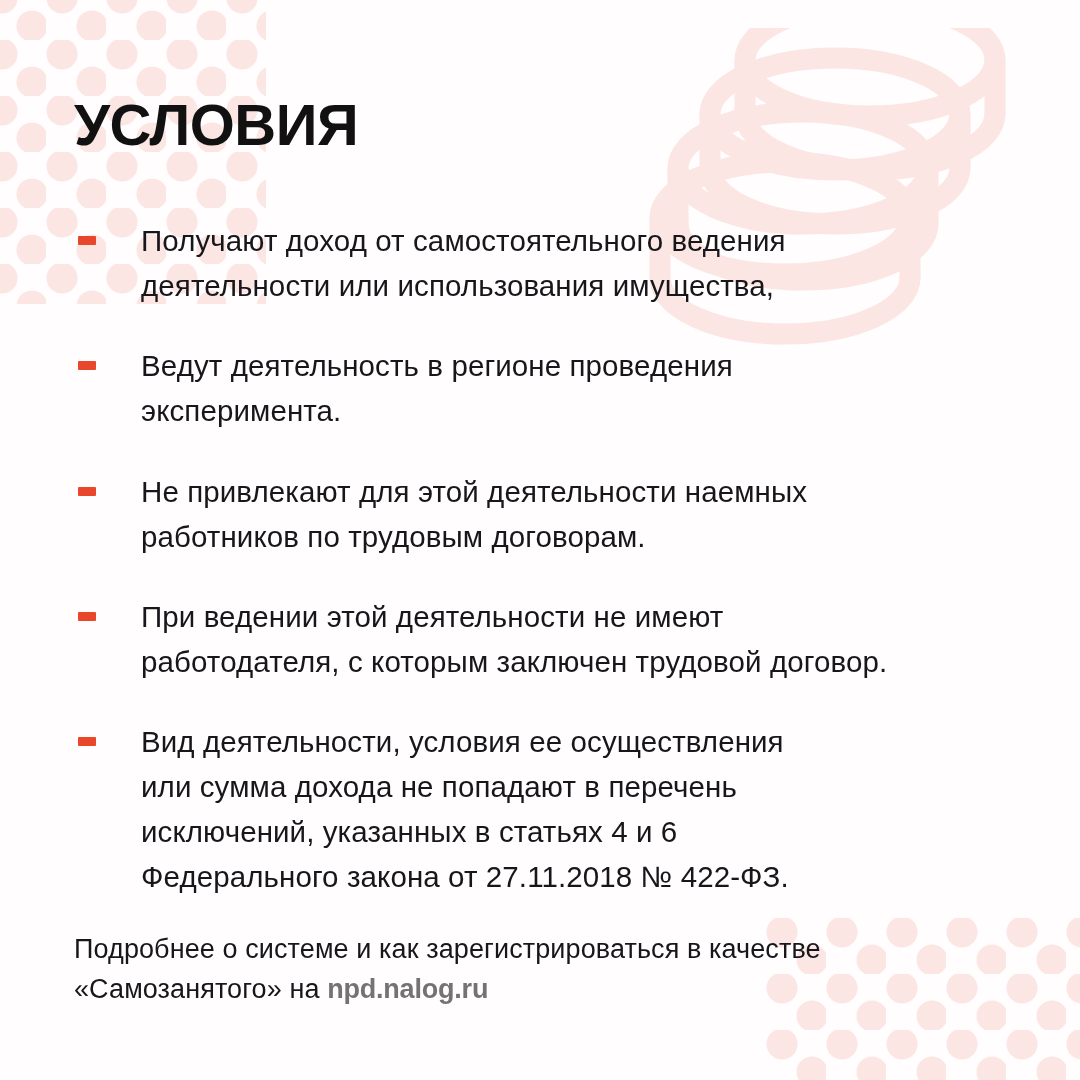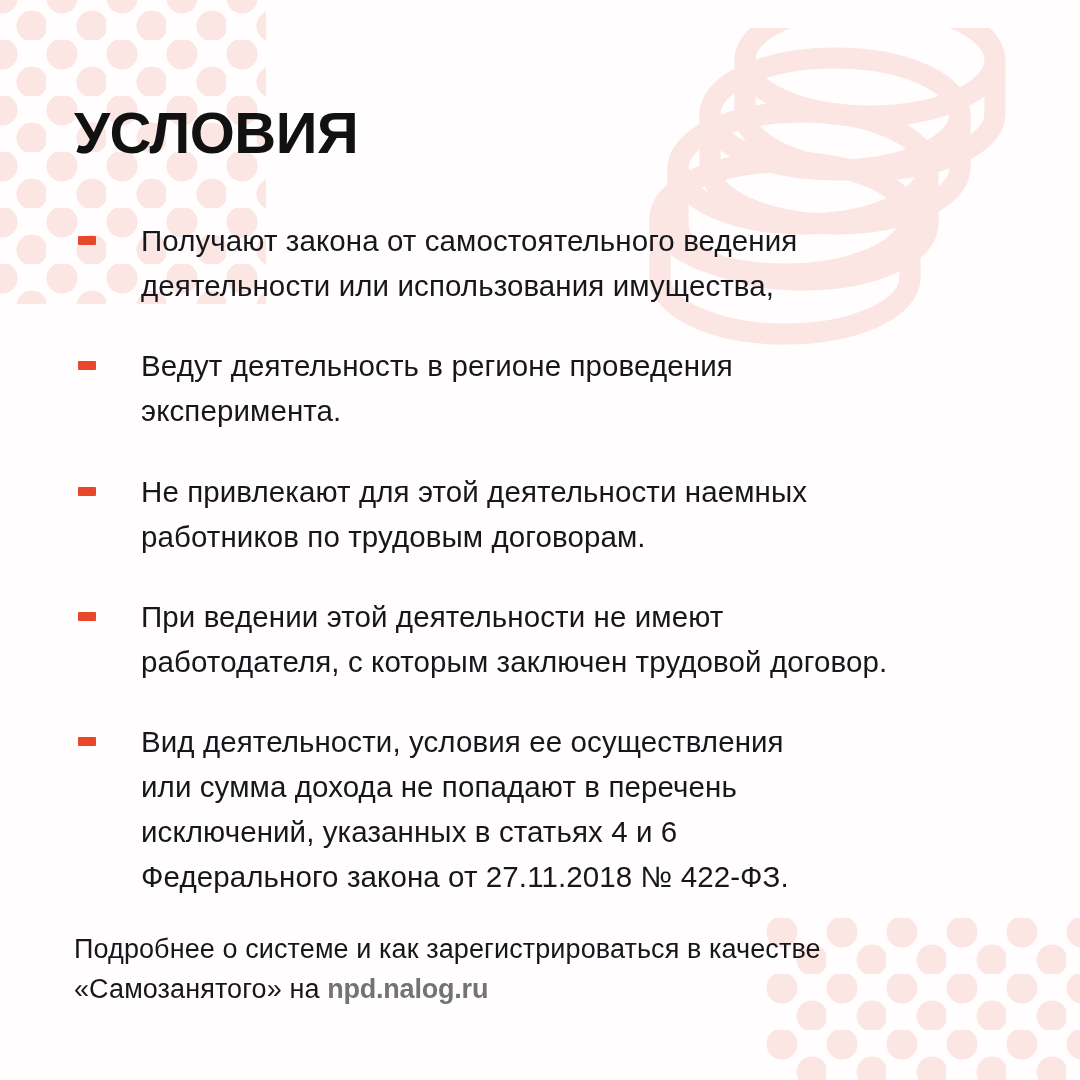--- a/index.html
+++ b/index.html
@@ -57,21 +57,21 @@
     position: absolute;
     left: 0;
     top: 0;
     width: 1080px;
     height: 1080px;
   }
 
   #page-title {
     position: absolute;
     left: 74px;
-    top: 104px;
+    top: 96px;
     margin: 0;
     font-size: 58px;
     line-height: 1;
     font-weight: 700;
     letter-spacing: -0.5px;
     color: #111111;
   }
 
   #conditions-list {
     position: absolute;
@@ -161,21 +161,21 @@
 
   <div class="dotfield" id="dots-bottom-right"></div>
 
   <div id="content">
 
     <h1 id="page-title">УСЛОВИЯ</h1>
 
     <ul id="conditions-list">
       <li class="condition-item">
         <span class="bullet-dash"></span>
-        <span class="condition-text">Получают закона от самостоятельного ведения
+        <span class="condition-text">Получают доход от самостоятельного ведения
 деятельности или использования имущества,</span>
       </li>
       <li class="condition-item">
         <span class="bullet-dash"></span>
         <span class="condition-text">Ведут деятельность в регионе проведения
 эксперимента.</span>
       </li>
       <li class="condition-item">
         <span class="bullet-dash"></span>
         <span class="condition-text">Не привлекают для этой деятельности наемных

